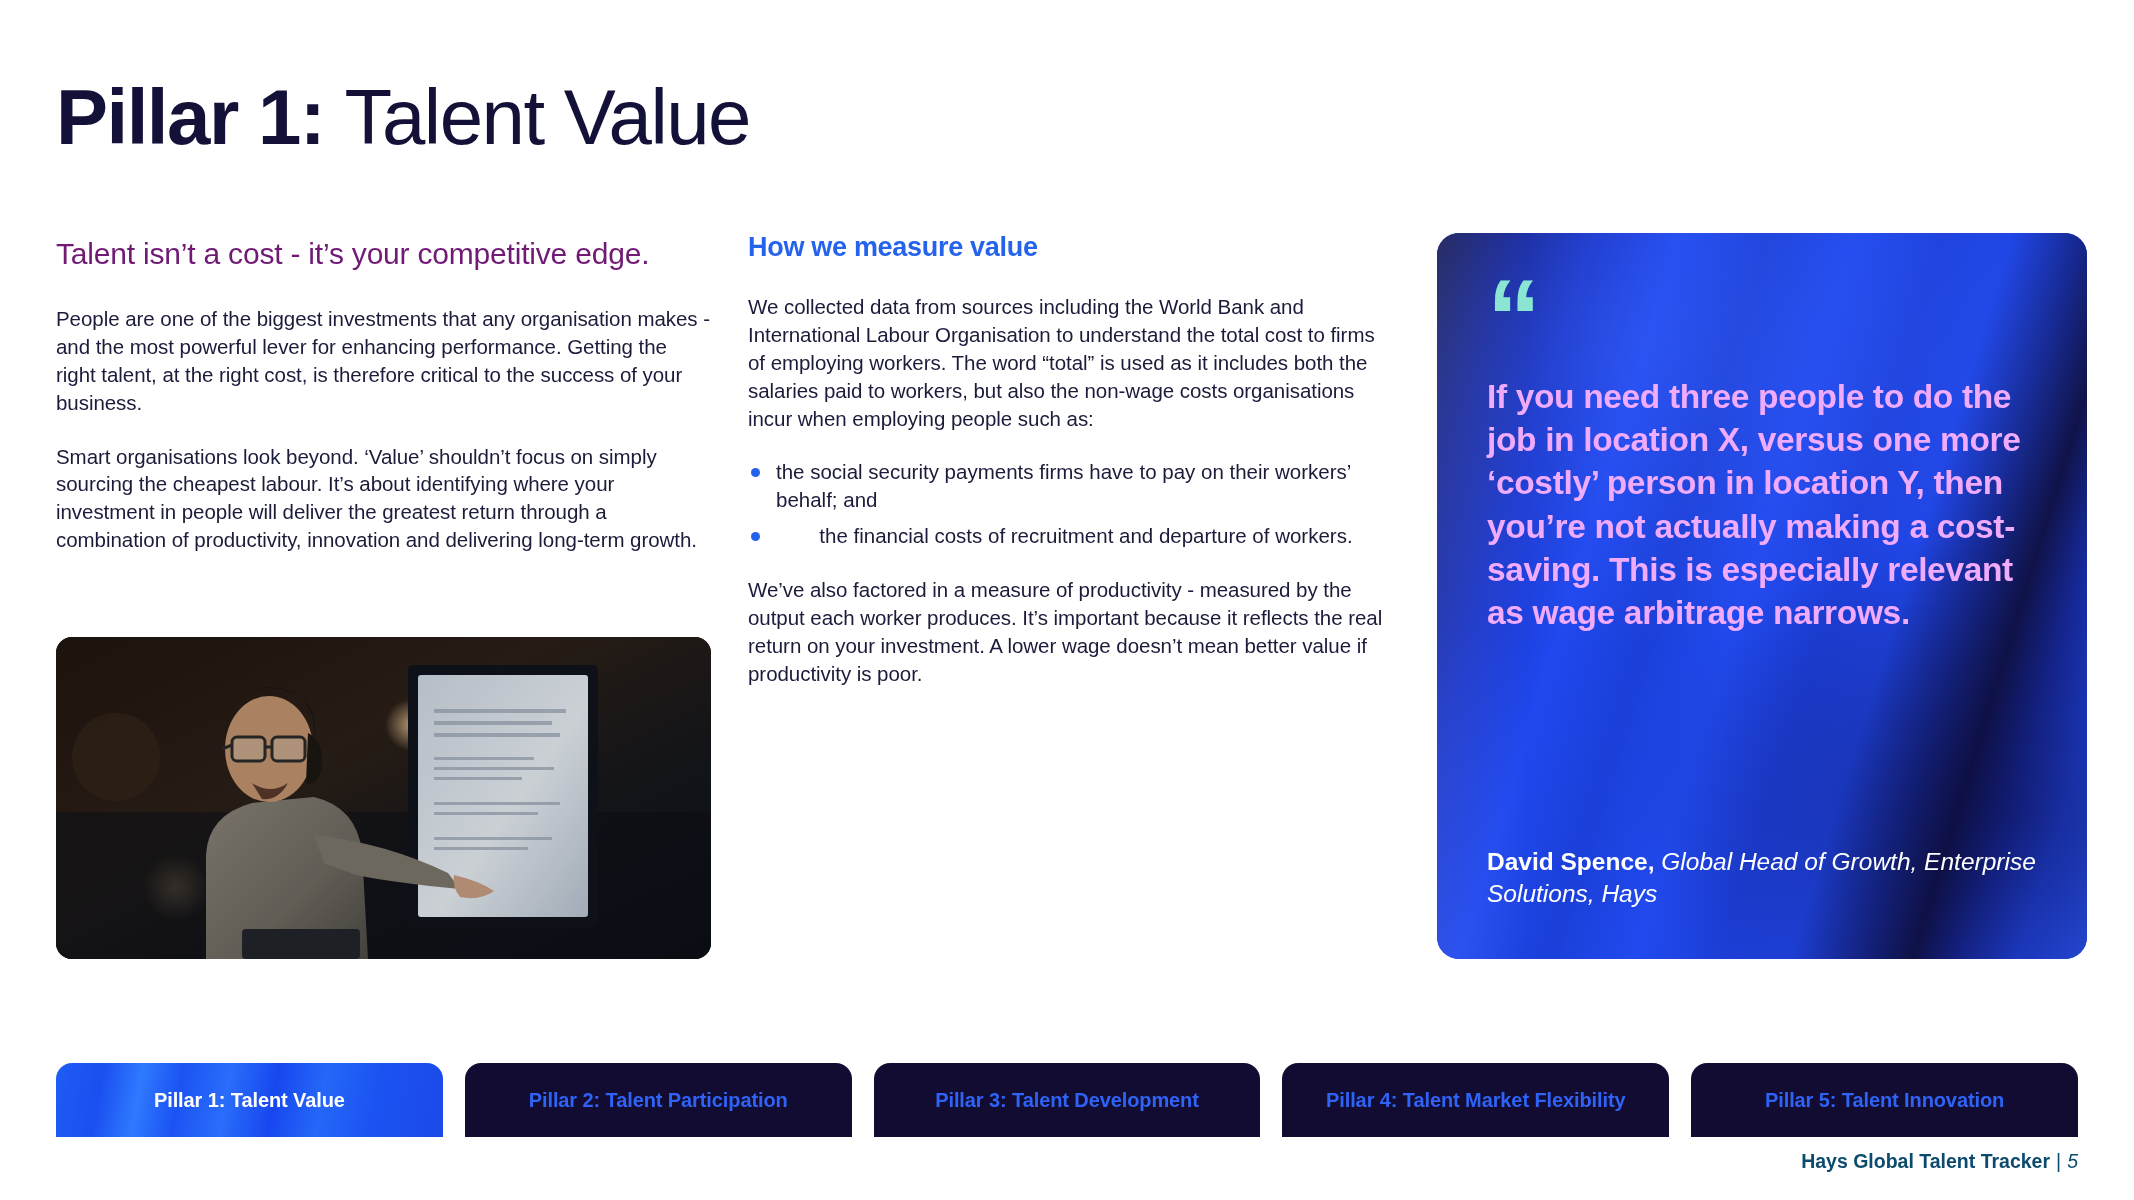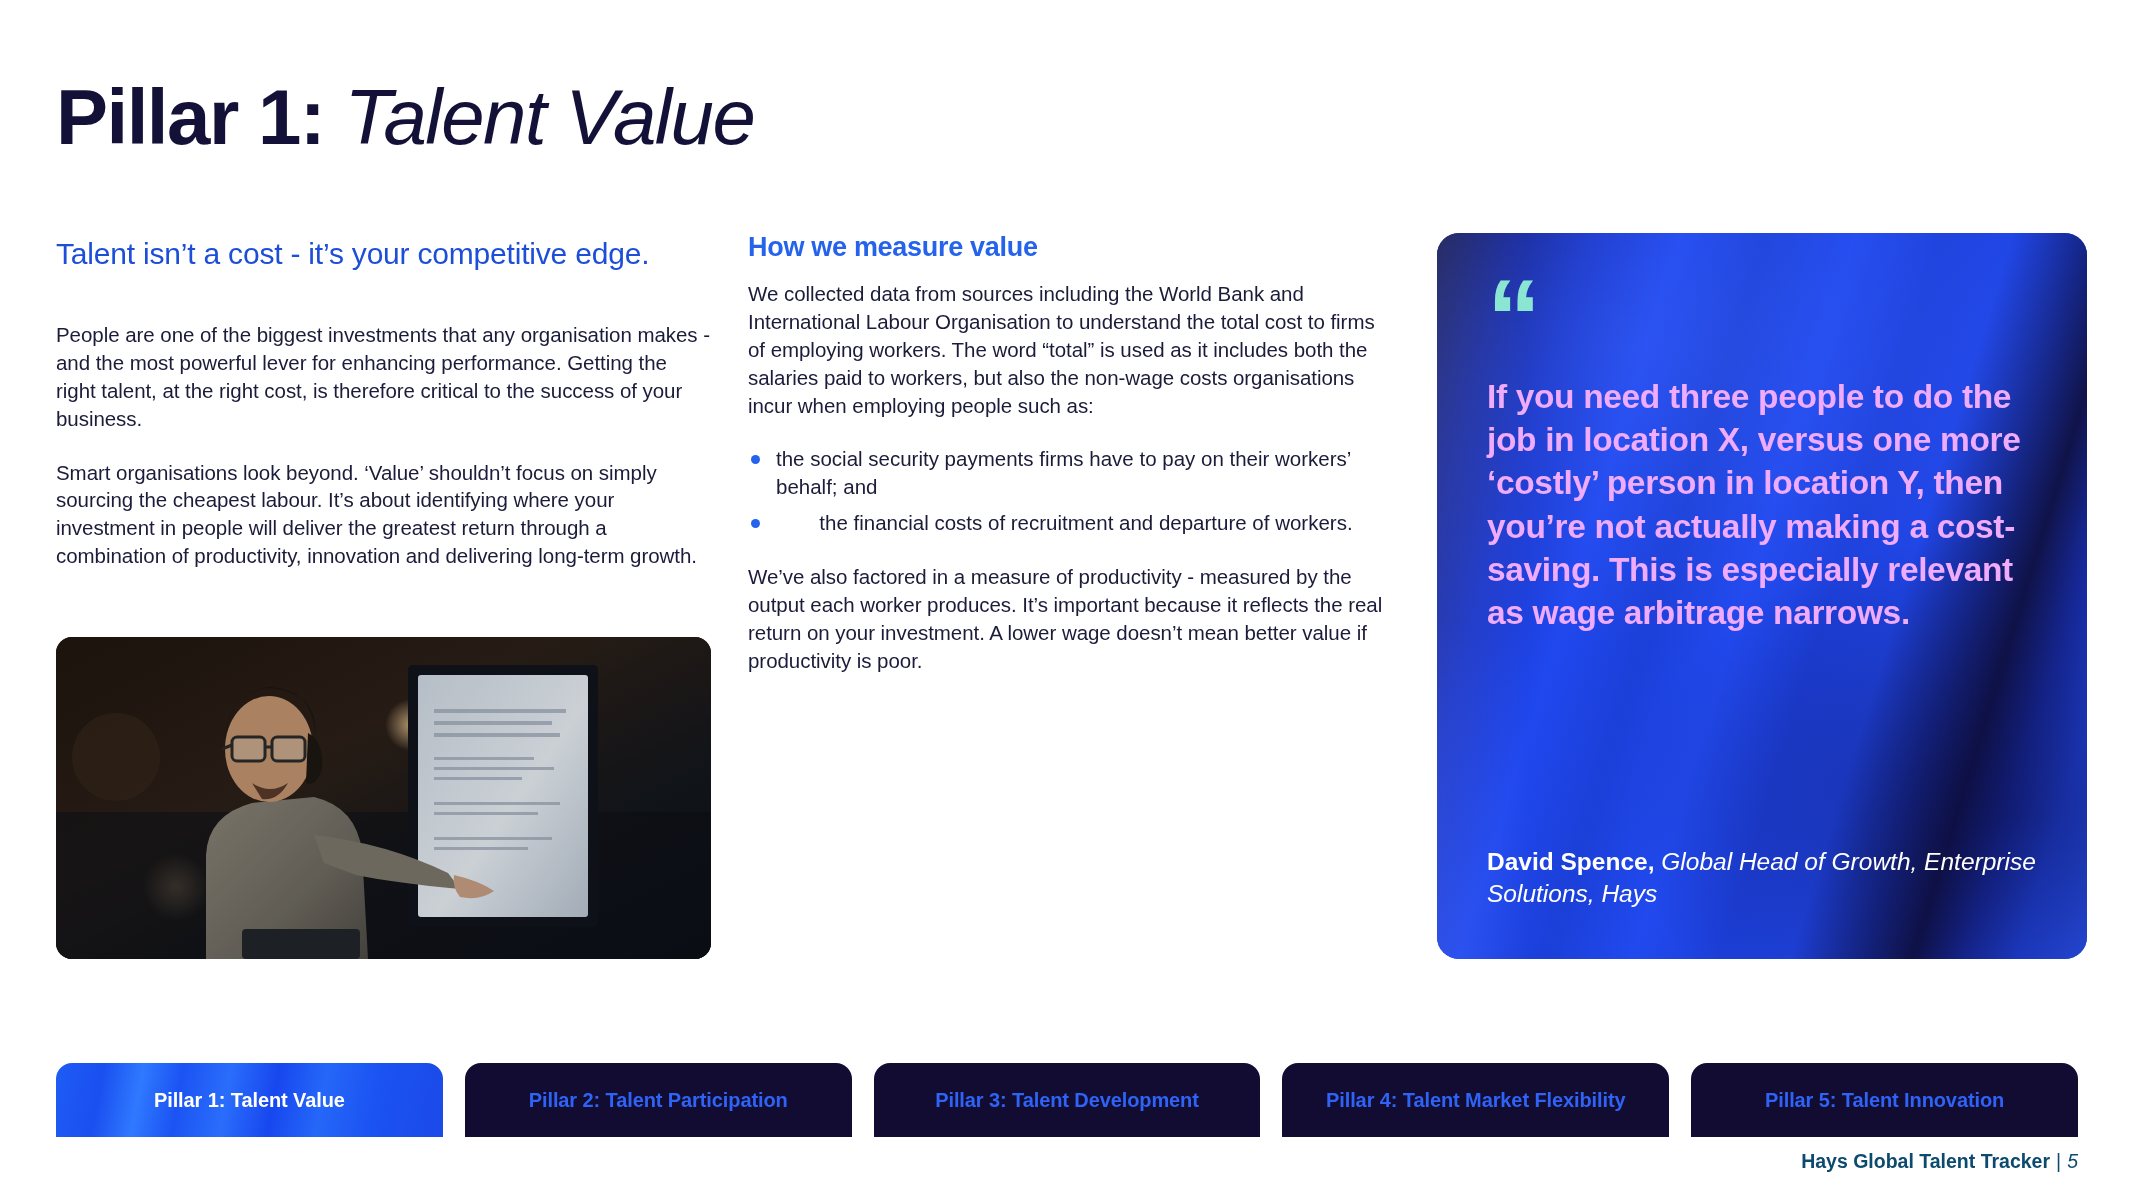--- a/index.html
+++ b/index.html
@@ -24,59 +24,59 @@
     position: absolute;
     left: 56px;
     top: 78px;
     font-size: 78px;
     line-height: 1.0;
     letter-spacing: -1.5px;
     color: #131138;
     white-space: nowrap;
   }
   .page-title .t-bold { font-weight: 700; }
-  .page-title .t-ital { font-style: italic; font-weight: 400; }
+  .page-title .t-ital { font-weight: 400; }
 
   
   .col-left {
     position: absolute;
     left: 56px;
     top: 235px;
     width: 655px;
   }
   .col-mid {
     position: absolute;
     left: 748px;
     top: 232px;
     width: 648px;
   }
 
   .lede {
     font-size: 30px;
     line-height: 1.27;
-    color: #1d4ed8;
+    color: #701a75;
     font-weight: 400;
     letter-spacing: -0.2px;
-    margin-bottom: 48px;
+    margin-bottom: 32px;
   }
 
   .body-text {
     font-size: 20.5px;
     line-height: 1.36;
     color: #1b1b3a;
     letter-spacing: -0.05px;
   }
   .body-text + .body-text { margin-top: 26px; }
 
   .mid-heading {
     font-size: 27px;
     font-weight: 700;
     color: #2563ec;
     letter-spacing: -0.3px;
-    margin-bottom: 17px;
+    margin-bottom: 30px;
   }
 
   .bullets {
     margin: 26px 0 26px 0;
     list-style: none;
   }
   .bullets li {
     position: relative;
     padding-left: 28px;
     font-size: 20.5px;

